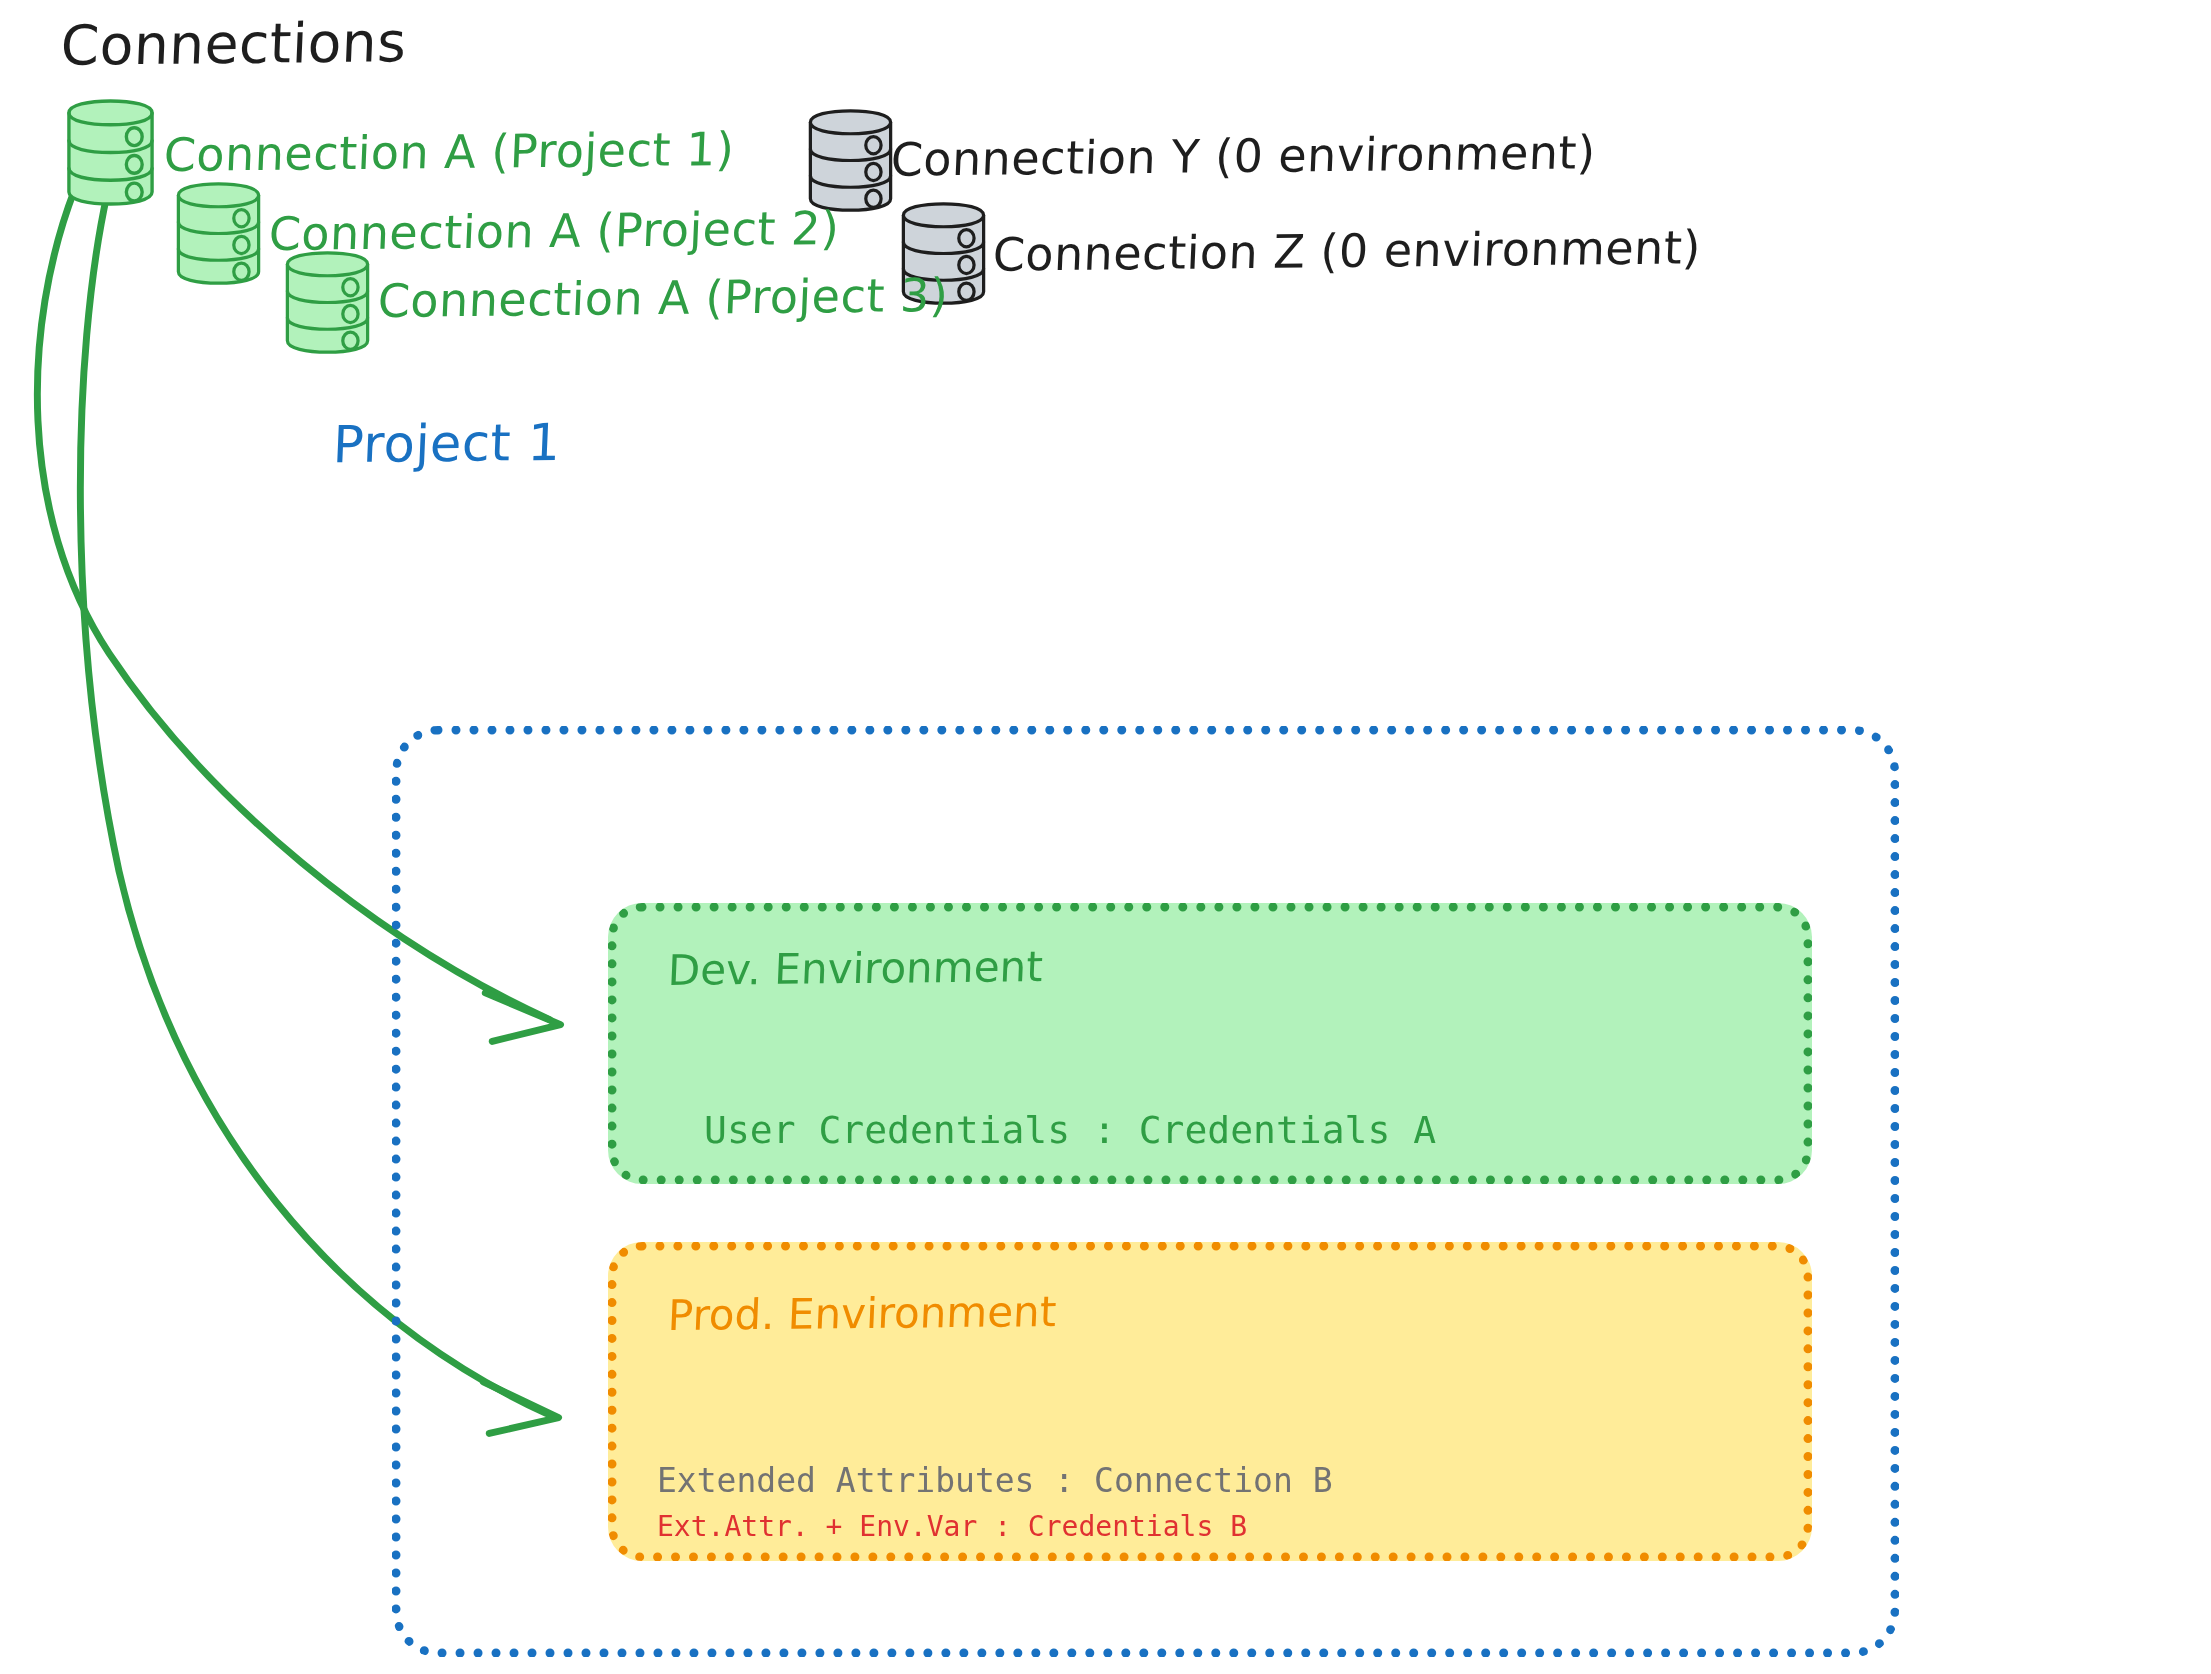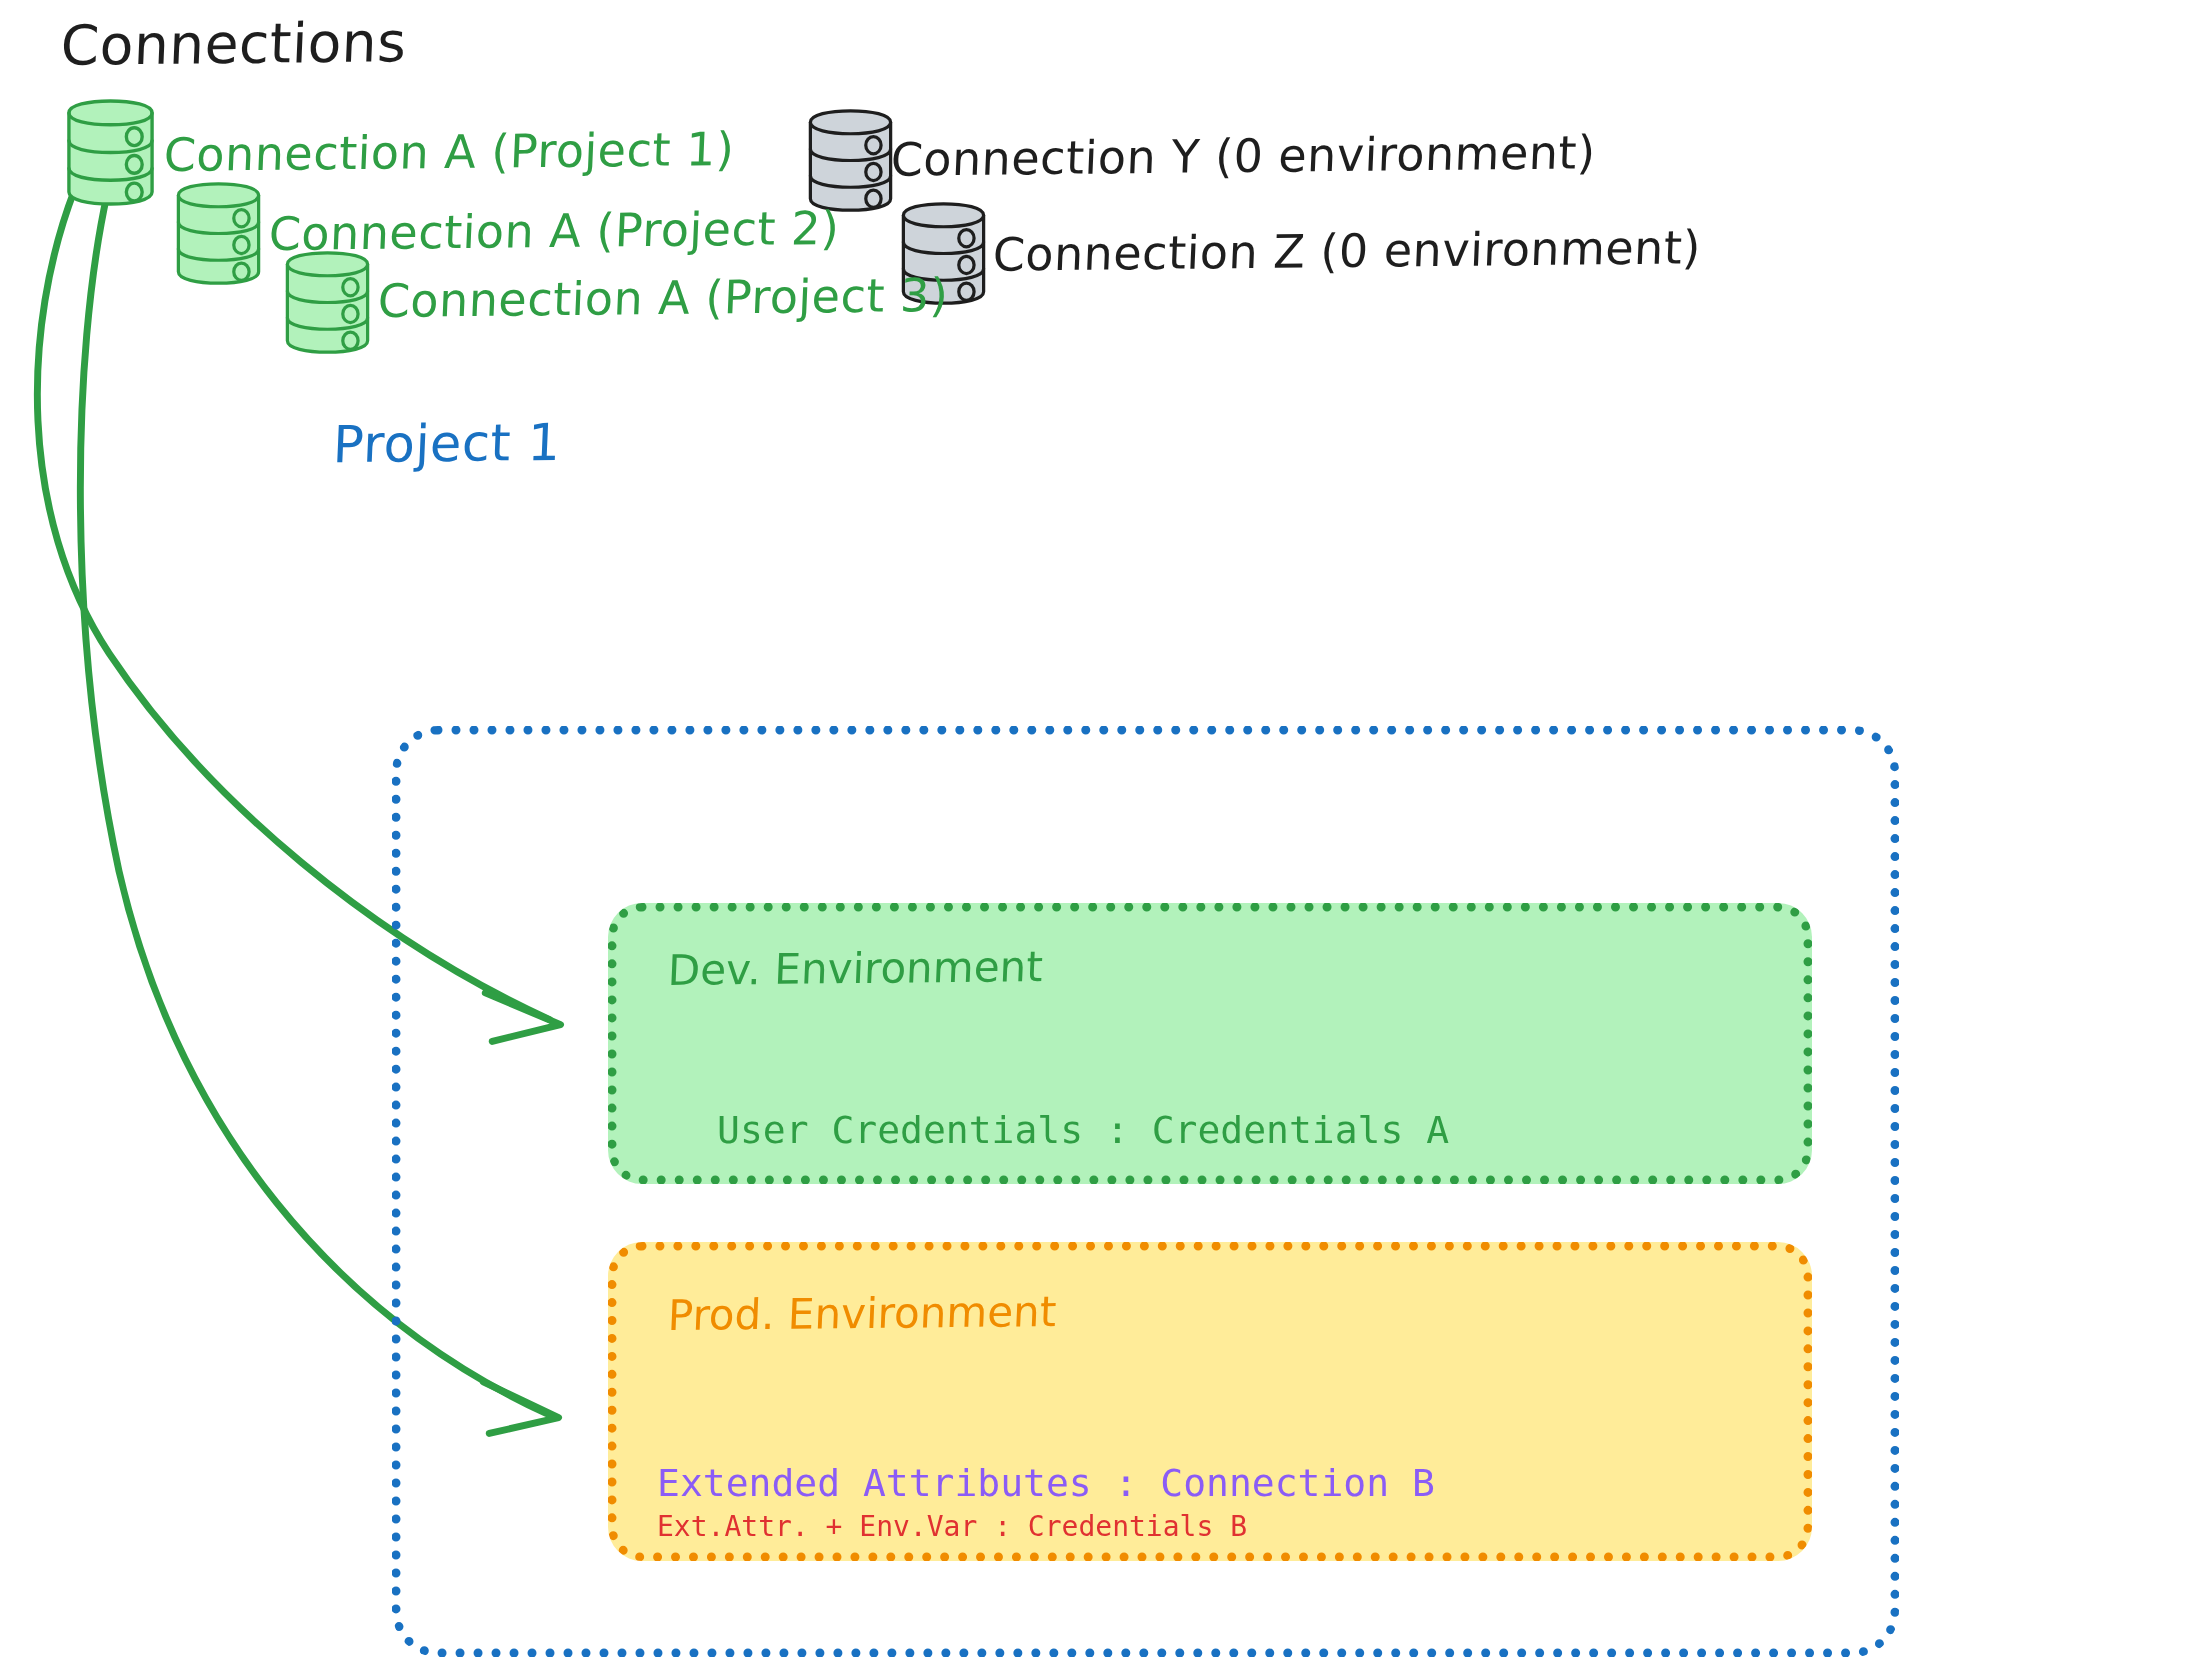--- a/index.html
+++ b/index.html
@@ -123,31 +123,31 @@
     top: 32px;
     color: #2f9e44;
   }
   #prod-env-title {
     left: 51px;
     top: 38px;
     color: #f08c00;
   }
 
   #dev-credentials {
-    left: 100px;
+    left: 87px;
     top: 196px;
     font-size: 38px;
     color: #2f9e44;
   }
 
   #prod-line-1 {
     left: 40px;
     top: 210px;
-    font-size: 38px;
-    color: #8b5cf6;
+    font-size: 33px;
+    color: #737373;
   }
   #prod-line-2 {
     left: 40px;
     top: 259px;
     font-size: 28px;
     color: #e03131;
   }
 
   
   .db-icon {

